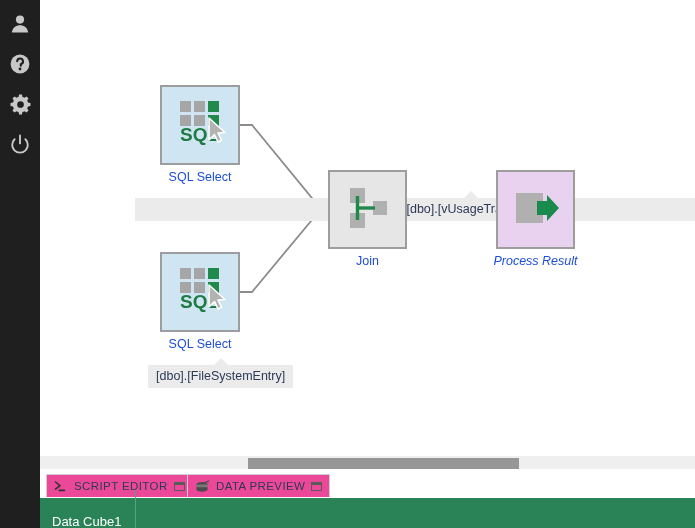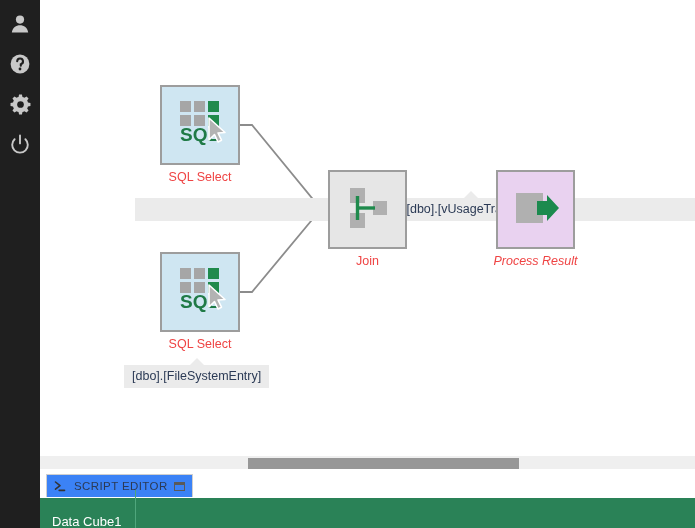--- a/index.html
+++ b/index.html
@@ -55,21 +55,21 @@
     justify-content: center;
   }
   .node.sql   { background: #cfe6f2; }
   .node.join  { background: #e6e6e6; }
   .node.proc  { background: #e9d2f0; }
 
   .node-label {
     position: absolute;
     text-align: center;
     font-size: 12.5px;
-    color: #ef4444;
+    color: #1d4ed8;
     white-space: nowrap;
   }
 
   .callout {
     position: absolute;
     background: #ebebeb;
     color: #2b3a55;
     font-size: 12.5px;
     padding: 4px 8px 5px 8px;
     white-space: nowrap;
@@ -122,21 +122,21 @@
     height: 28px;
     background: #ffffff;
   }
   .dock-tab {
     position: absolute;
     top: 4px;
     height: 23px;
     box-sizing: border-box;
     border: 1px solid #cfcfcf;
     border-bottom: none;
-    background: #3b82f6;
+    background: #ec4899;
     display: flex;
     align-items: center;
     gap: 6px;
     padding: 0 7px;
     cursor: pointer;
   }
   .dock-tab .tab-text {
     font-size: 11.5px;
     letter-spacing: 0.4px;
     color: #2b3a55;
@@ -258,21 +258,21 @@
           <rect x="37" y="7" width="11" height="11" fill="#1f8a4c"></rect>
           <rect x="9" y="21" width="11" height="11" fill="#a6a6a6"></rect>
           <rect x="23" y="21" width="11" height="11" fill="#a6a6a6"></rect>
           <rect x="37" y="21" width="11" height="11" fill="#1f8a4c"></rect>
           <text x="9" y="47" font-family="Liberation Sans, sans-serif" font-size="19" font-weight="bold" fill="#1f7a46">SQL</text>
           <path d="M38,24 L38,46 L43.5,40.5 L47,48 L50.5,46.2 L47,39 L54,38.5 Z" fill="#b3b3b3" stroke="#ffffff" stroke-width="1.6" stroke-linejoin="round"></path>
         </svg>
       </span>
     </div>
     <div class="node-label" style="left:120px; top:337px; width:80px;">SQL Select</div>
-    <div class="callout" style="left:84px; top:365px;">
+    <div class="callout" style="left:108px; top:365px;">
       <span class="notch"></span>
       <span>[dbo].[FileSystemEntry]</span>
     </div>
 
     <div class="node join" style="left:288px; top:170px; width:79px; height:79px;">
       <span>
         <svg width="58" height="58" viewBox="0 0 58 58">
           <rect x="11" y="9" width="15" height="15" fill="#b0b0b0"></rect>
           <rect x="11" y="34" width="15" height="15" fill="#b0b0b0"></rect>
           <rect x="34" y="22" width="14" height="14" fill="#b0b0b0"></rect>
@@ -304,19 +304,31 @@
       <span class="tab-icon">
         <svg width="14" height="12" viewBox="0 0 14 12">
           <path d="M1.5,2 L6,5.6 L1.5,9.2" stroke="#333333" stroke-width="1.6" fill="none" stroke-linecap="round" stroke-linejoin="round"></path>
           <line x1="5.2" y1="10.4" x2="10.5" y2="10.4" stroke="#333333" stroke-width="1.6" stroke-linecap="round"></line>
         </svg>
       </span>
       <span class="tab-text">SCRIPT EDITOR</span>
       <span class="win-box"></span>
     </div>
 
+    <div class="dock-tab" style="left:147px;">
+      <span class="tab-icon">
+        <svg width="15" height="13" viewBox="0 0 15 13">
+          <ellipse cx="7" cy="4.4" rx="5.6" ry="2.5" fill="#4c4c4c"></ellipse>
+          <path d="M1.4,4.4 v2.2 a5.6 2.5 0 0 0 11.2 0 v-2.2" fill="#777777"></path>
+          <path d="M1.4,7.2 v2.0 a5.6 2.5 0 0 0 11.2 0 v-2.0" fill="#4c4c4c"></path>
+          <line x1="9.4" y1="3.2" x2="13.6" y2="1.0" stroke="#4c4c4c" stroke-width="1.3" stroke-linecap="round"></line>
+        </svg>
+      </span>
+      <span class="tab-text">DATA PREVIEW</span>
+      <span class="win-box"></span>
+    </div>
   </div>
 
   <div id="greenbar">
     <div class="doc-tab">Data Cube1</div>
   </div>
 
 </div>
 
 </body></html>

